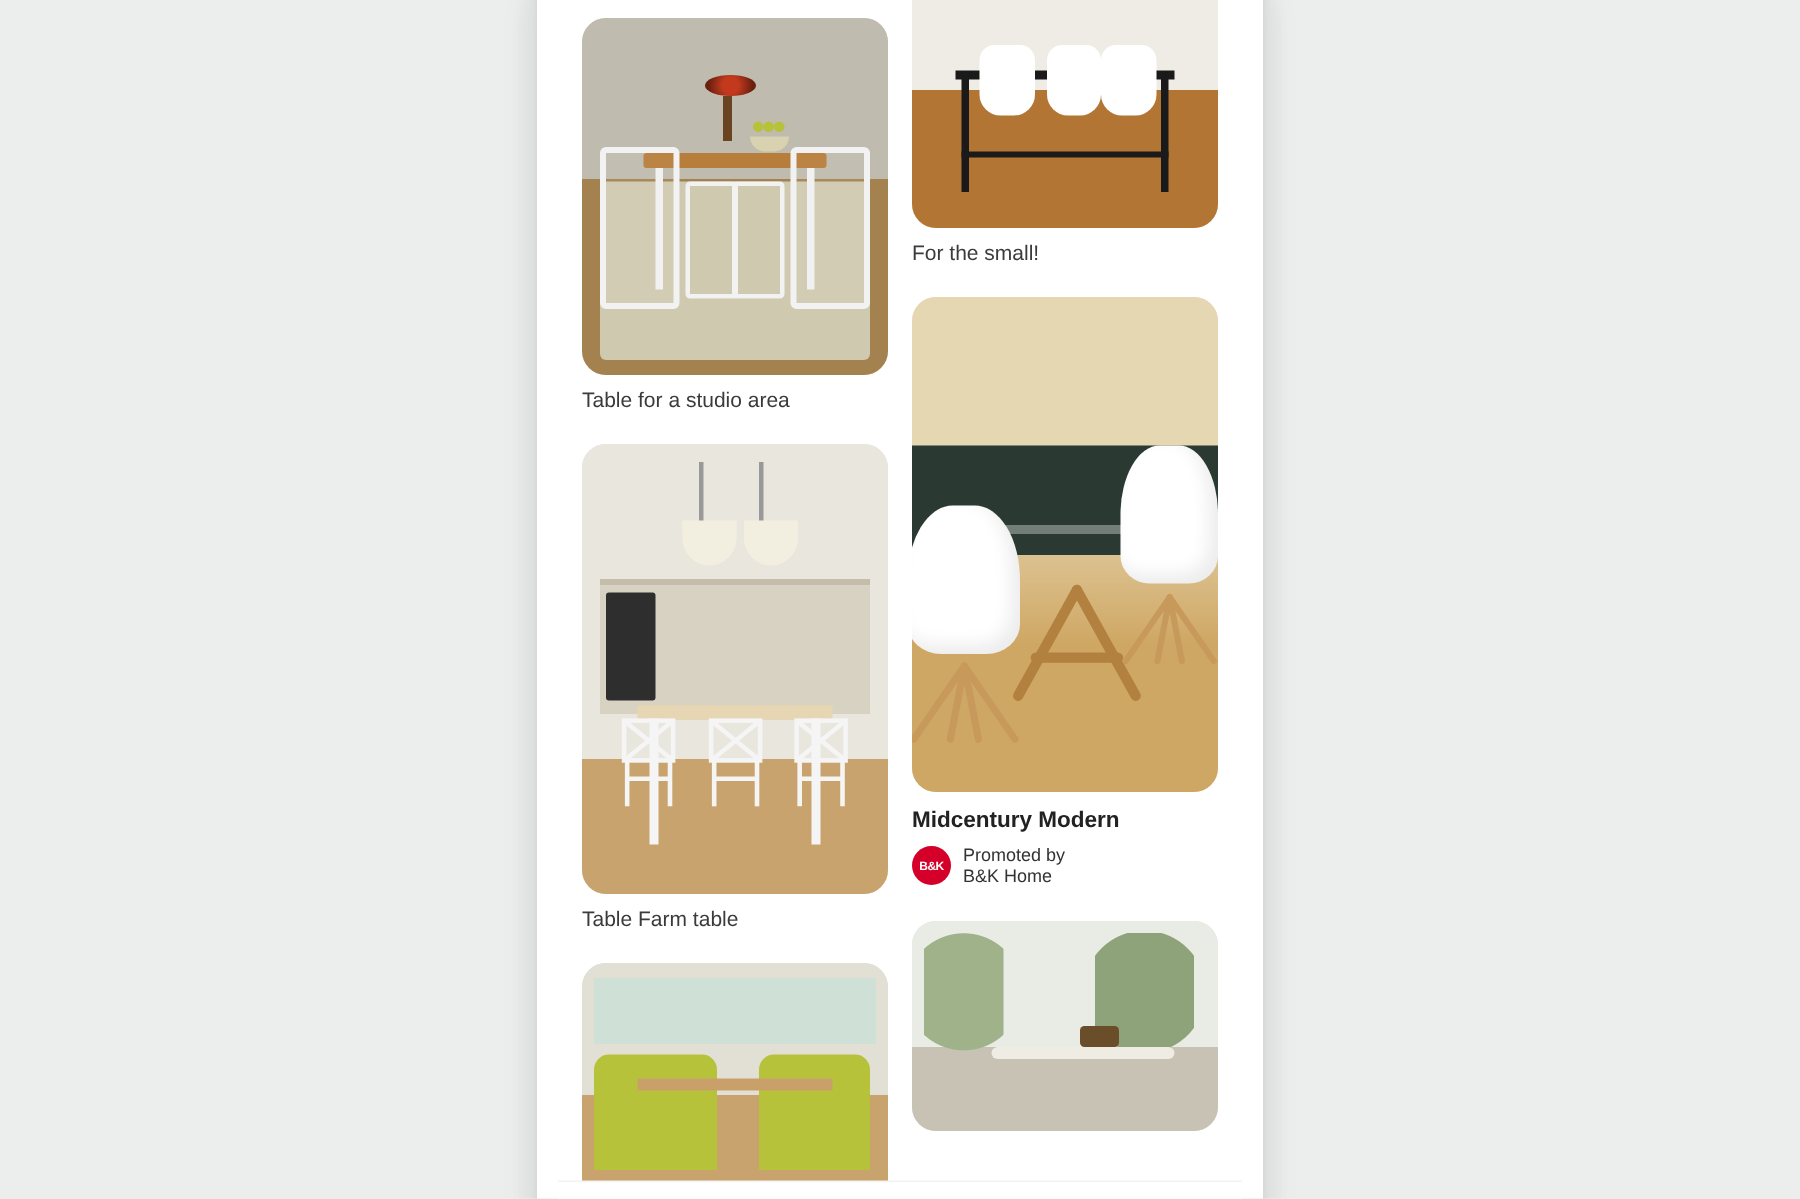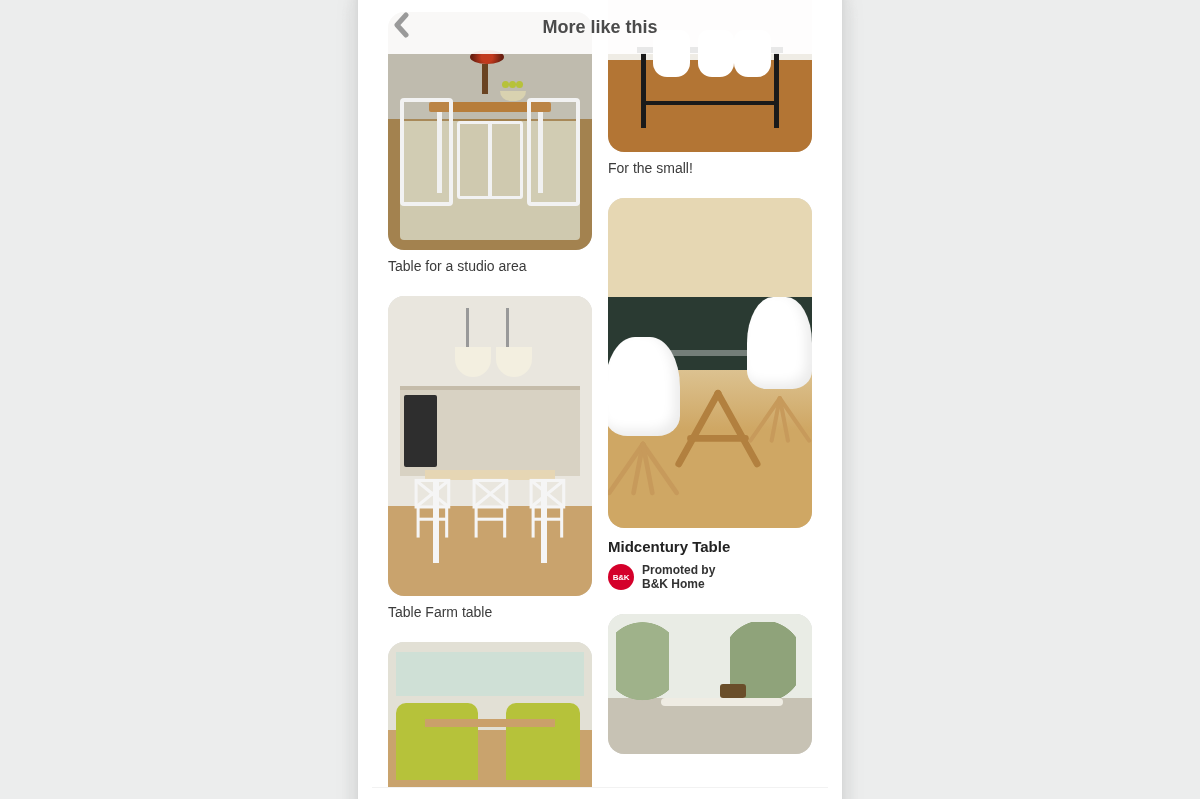--- a/index.html
+++ b/index.html
@@ -51,21 +51,21 @@
   .pin{}
   .thumb{
     border-radius:16px;background:#ddd;position:relative;overflow:hidden;
   }
   .caption{margin-top:8px;font-size:14px;color:#3b3b3b;}
   .promo{margin-top:8px;display:flex;align-items:center;gap:8px;}
   .promo .badge{
     width:26px;height:26px;border-radius:50%;background:#d4002a;display:flex;align-items:center;justify-content:center;
     color:#fff;font-size:8px;font-weight:700;letter-spacing:-0.3px;
   }
-  .promo .lines{line-height:1.2;font-size:12px;color:#333;font-weight:700;}
+  .promo .lines{line-height:1.2;font-size:12px;color:#333;font-weight:400;}
   .pin-title{font-size:15px;font-weight:700;color:#222;margin-top:10px;}
 
   
   .room{position:absolute;inset:0;}
 
   
   .tabbar{
     position:absolute;left:0;right:0;bottom:0;height:58px;background:#fff;
     border-top:1px solid rgba(0,0,0,0.05);
     display:flex;align-items:center;justify-content:space-around;
@@ -73,30 +73,20 @@
   .tab{width:44px;height:44px;display:flex;align-items:center;justify-content:center;}
 </style>
 </head>
 <body>
 
 <div class="stage">
   <div class="device-shadow"></div>
   <div class="device">
     <div class="screen">
 
-      <div class="header">
-        <div class="back">
-          <span>
-            <svg width="18" height="26" viewBox="0 0 18 26" fill="none" stroke-width="5" stroke-linecap="round" stroke-linejoin="round">
-                <polyline points="13,3 4,13 13,23"></polyline>
-              </svg>
-          </span>
-        </div>
-        <span class="title">More like this</span>
-      </div>
 
       <div class="feed">
 
         <div class="col">
 
           <div class="pin">
             <div class="thumb" style="height:238px;">
               <div class="room" style="background:linear-gradient(#bfbbae 0 45%,#a3824f 45% 100%);">
 
                 <div style="position:absolute;left:6%;right:6%;bottom:4%;height:50%;background:#cfc9af;border-radius:4px;"></div>
@@ -247,21 +237,21 @@
                       <g stroke="#c79a5b" stroke-width="5" stroke-linecap="round">
                         <line x1="50" y1="4" x2="14" y2="56"></line>
                         <line x1="50" y1="4" x2="86" y2="56"></line>
                         <line x1="50" y1="4" x2="40" y2="56"></line>
                         <line x1="50" y1="4" x2="60" y2="56"></line>
                       </g>
                     </svg>
                 </div>
               </div>
             </div>
-            <div class="pin-title">Midcentury Table</div>
+            <div class="pin-title">Midcentury Modern</div>
             <div class="promo">
               <div class="badge">
                   <span>B&amp;K</span>
                 </div>
               <div class="lines">
                 <div>Promoted by</div>
                 <div>B&amp;K Home</div>
               </div>
             </div>
           </div>

